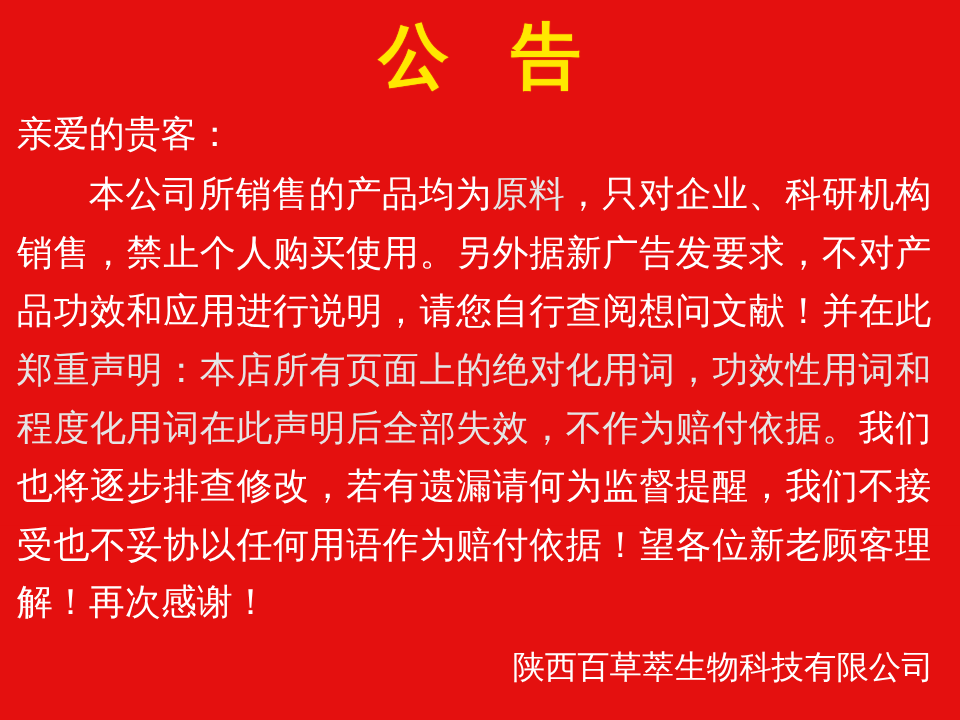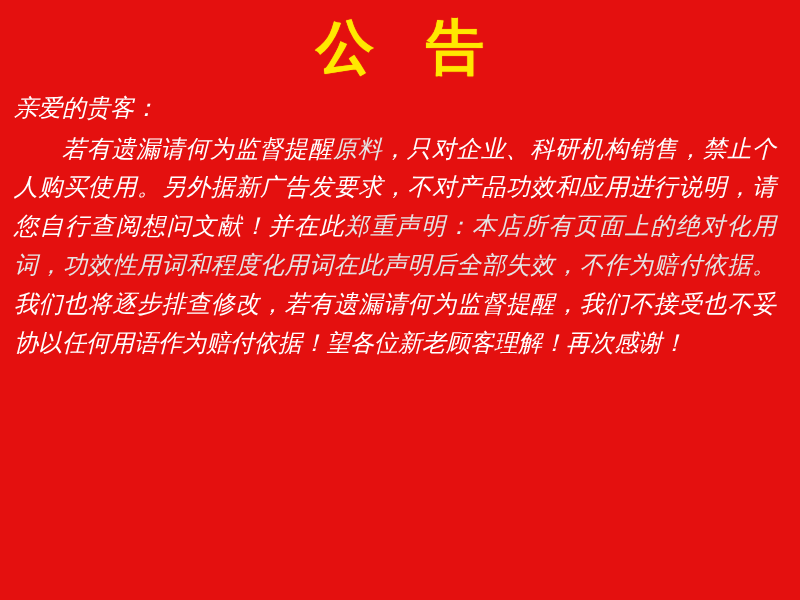--- a/index.html
+++ b/index.html
@@ -27,27 +27,26 @@
     font-size: 58px;
     font-weight: bold;
     letter-spacing: 16px;
     padding-top: 14px;
     padding-left: 16px;
     line-height: 1.15;
     text-shadow: 0 0 1px #ffe800;
   }
   .body-text {
     color: #ffffff;
-    font-size: 24px;
+    font-size: 30px;
     line-height: 1.62;
     padding: 8px 24px 0 14px;
     text-align: justify;
     text-justify: inter-ideograph;
     letter-spacing: 0px;
-    font-style: italic;
   }
   .greeting {
     display: block;
     margin-bottom: 2px;
   }
   .para {
     display: block;
     text-indent: 2em;
   }
   .hl {
@@ -63,17 +62,18 @@
 </style>
 </head>
 <body>
 
 <div class="poster">
 
   <div class="title">公 告</div>
 
   <div class="body-text">
     <span class="greeting">亲爱的贵客：</span>
-    <span class="para"><span>若有遗漏请何为监督提醒</span><span class="hl">原料</span><span>，只对企业、科研机构销售，禁止个人购买使用。另外据新广告发要求，不对产品功效和应用进行说明，请您自行查阅想问文献！并在此</span><span class="hl">郑重声明：本店所有页面上的绝对化用词，功效性用词和程度化用词在此声明后全部失效，不作为赔付依据。</span><span>我们也将逐步排查修改，若有遗漏请何为监督提醒，我们不接受也不妥协以任何用语作为赔付依据！望各位新老顾客理解！再次感谢！</span></span>
+    <span class="para"><span>本公司所销售的产品均为</span><span class="hl">原料</span><span>，只对企业、科研机构销售，禁止个人购买使用。另外据新广告发要求，不对产品功效和应用进行说明，请您自行查阅想问文献！并在此</span><span class="hl">郑重声明：本店所有页面上的绝对化用词，功效性用词和程度化用词在此声明后全部失效，不作为赔付依据。</span><span>我们也将逐步排查修改，若有遗漏请何为监督提醒，我们不接受也不妥协以任何用语作为赔付依据！望各位新老顾客理解！再次感谢！</span></span>
   </div>
 
+  <div class="signature">陕西百草萃生物科技有限公司</div>
 
 </div>
 
 </body></html>

